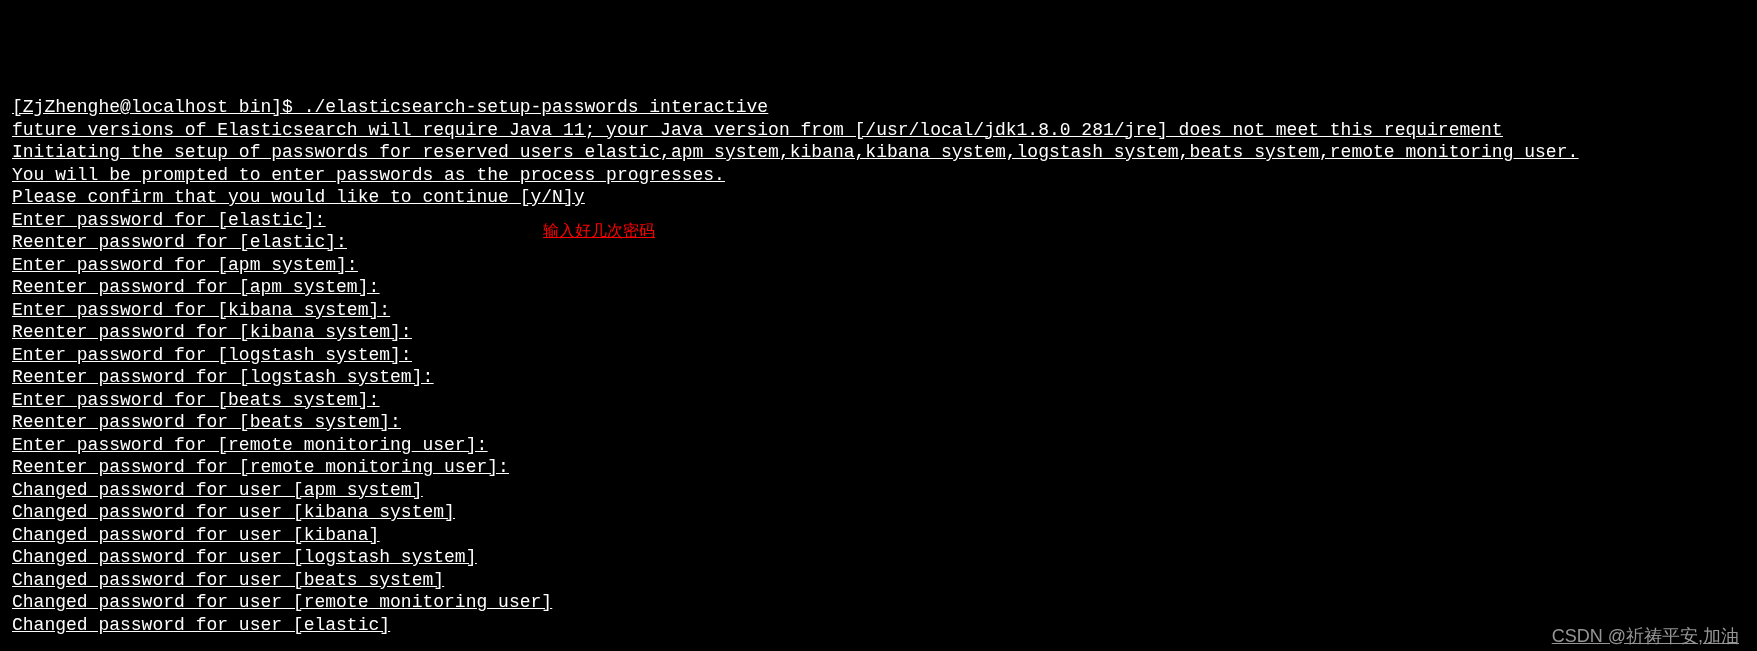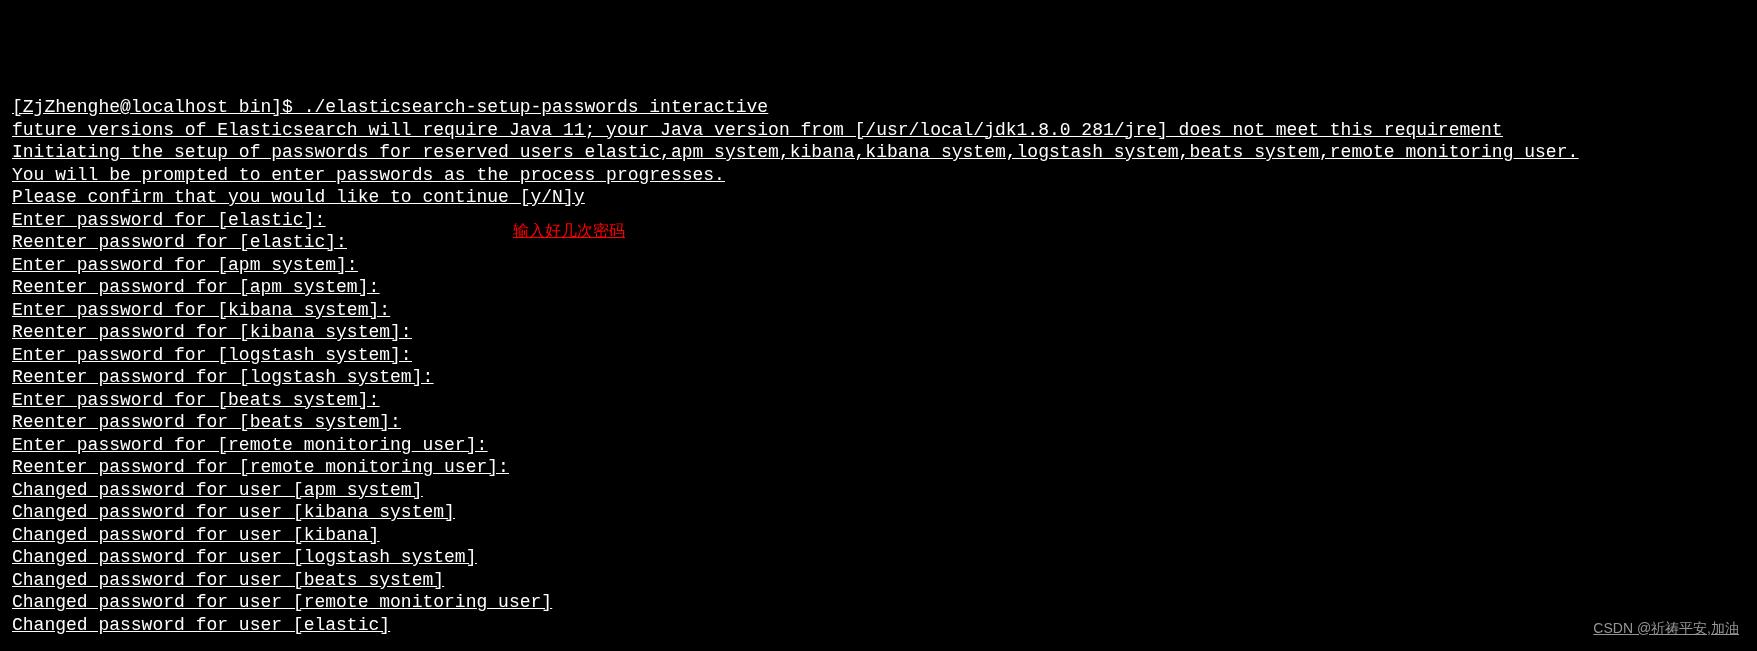--- a/index.html
+++ b/index.html
@@ -26,29 +26,29 @@
     }
     .annotation {
       color: #ff0000;
       position: absolute;
       font-family: "Microsoft YaHei", "SimSun", sans-serif;
       font-size: 16px;
       white-space: nowrap;
     }
     .watermark {
       position: absolute;
-      bottom: 12px;
+      bottom: 4px;
       right: 18px;
       color: #b0b0b0;
       font-family: "Microsoft YaHei", "SimSun", sans-serif;
-      font-size: 14px;
+      font-size: 18px;
       opacity: 0.85;
       white-space: nowrap;
     }
-    .ann1 { left: 513px; top: 220px; }
+    .ann1 { left: 543px; top: 220px; }
   </style>
 </head>
 <body>
 
 
 
 <div><span class="terminal-line">[ZjZhenghe@localhost bin]$ ./elasticsearch-setup-passwords interactive</span><span class="terminal-line">future versions of Elasticsearch will require Java 11; your Java version from [/usr/local/jdk1.8.0_281/jre] does not meet this requirement</span><span class="terminal-line">Initiating the setup of passwords for reserved users elastic,apm_system,kibana,kibana_system,logstash_system,beats_system,remote_monitoring_user.</span><span class="terminal-line">You will be prompted to enter passwords as the process progresses.</span><span class="terminal-line">Please confirm that you would like to continue [y/N]y</span><span class="terminal-line"></span><span class="terminal-line"></span><span class="terminal-line">Enter password for [elastic]:</span><span class="terminal-line">Reenter password for [elastic]:</span><span class="terminal-line">Enter password for [apm_system]:</span><span class="terminal-line">Reenter password for [apm_system]:</span><span class="terminal-line">Enter password for [kibana_system]:</span><span class="terminal-line">Reenter password for [kibana_system]:</span><span class="terminal-line">Enter password for [logstash_system]:</span><span class="terminal-line">Reenter password for [logstash_system]:</span><span class="terminal-line">Enter password for [beats_system]:</span><span class="terminal-line">Reenter password for [beats_system]:</span><span class="terminal-line">Enter password for [remote_monitoring_user]:</span><span class="terminal-line">Reenter password for [remote_monitoring_user]:</span><span class="terminal-line">Changed password for user [apm_system]</span><span class="terminal-line">Changed password for user [kibana_system]</span><span class="terminal-line">Changed password for user [kibana]</span><span class="terminal-line">Changed password for user [logstash_system]</span><span class="terminal-line">Changed password for user [beats_system]</span><span class="terminal-line">Changed password for user [remote_monitoring_user]</span><span class="terminal-line">Changed password for user [elastic]</span></div>
 
 <div class="annotation ann1">输入好几次密码</div>
 

